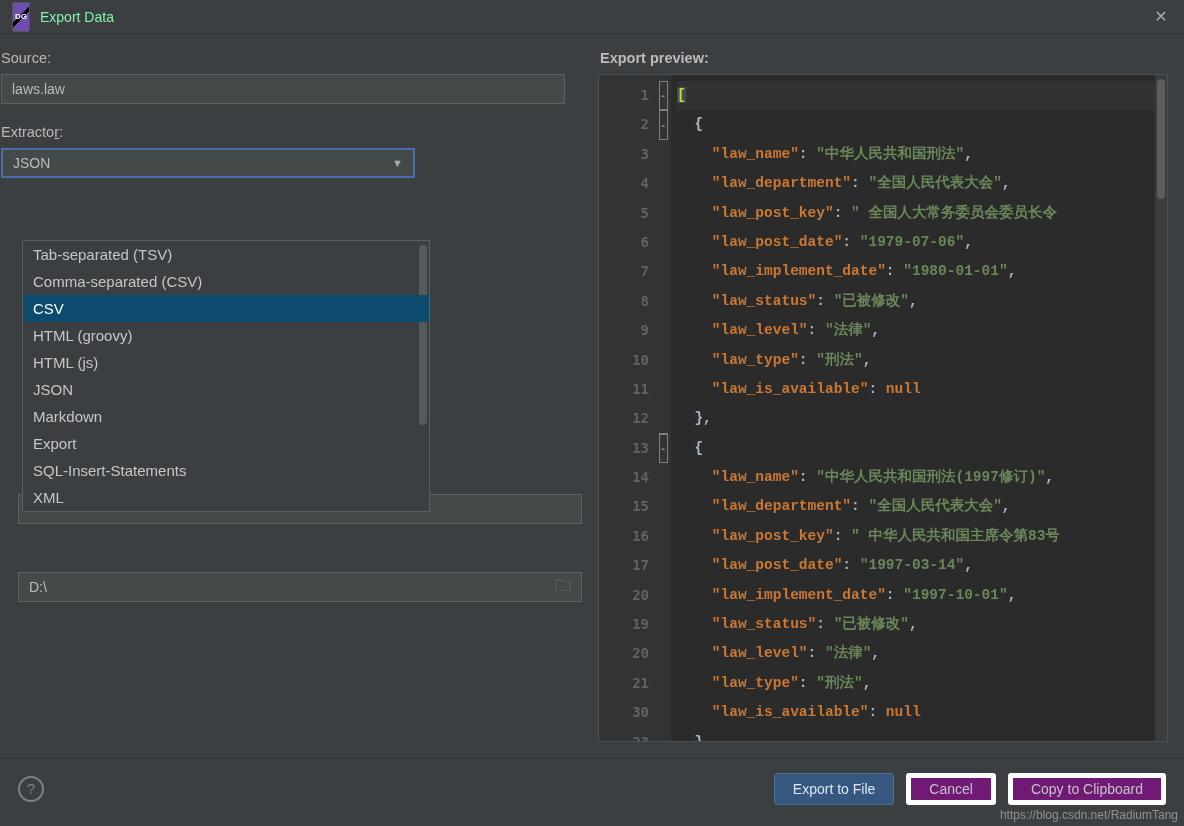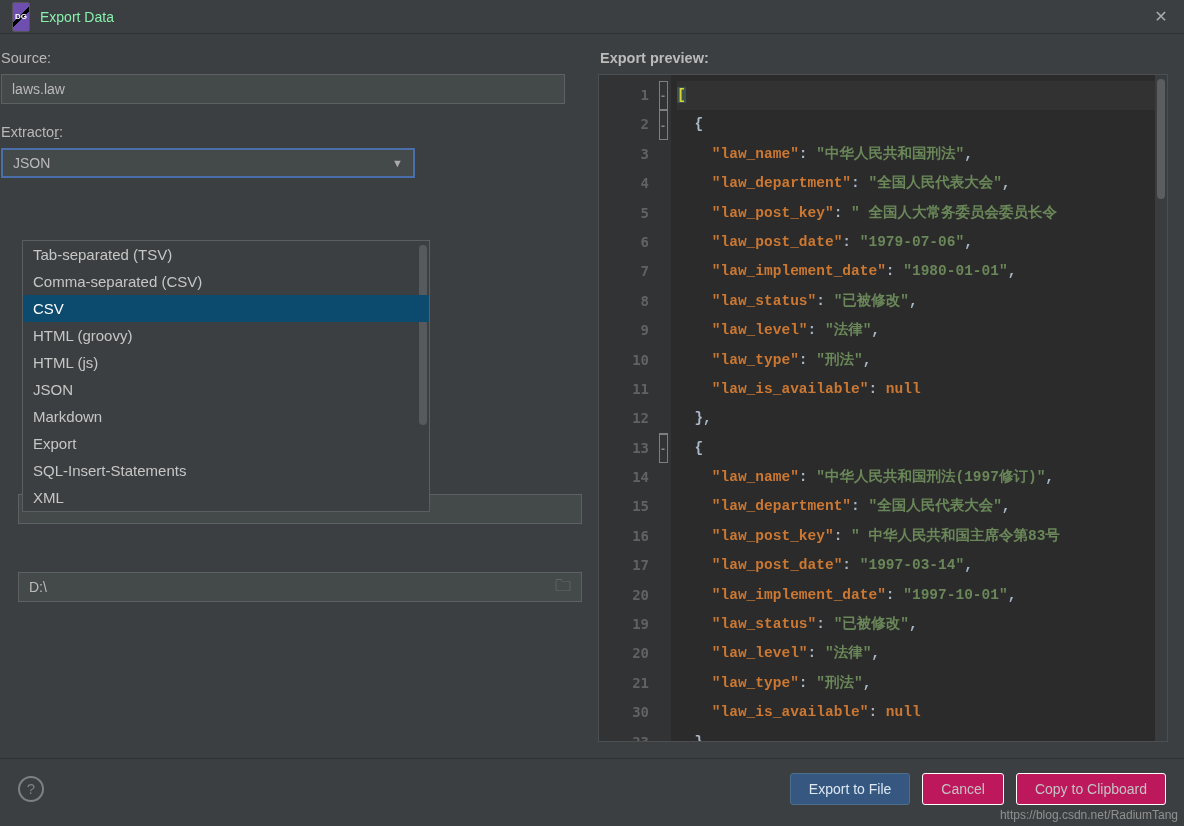--- a/index.html
+++ b/index.html
@@ -119,21 +119,21 @@
   }
   .help-btn {
     width: 26px; height: 26px; border-radius: 13px;
     border: 2px solid #7e8183; color: #7e8183;
     display: flex; align-items: center; justify-content: center;
     font-size: 15px; cursor: pointer;
   }
   .spacer { flex: 1; }
   .btn {
     height: 32px; padding: 0 18px; margin-left: 12px;
-    border: 1px solid #ffffff; background: #be185d; color: #c4c4c4;
+    border: 5px solid #ffffff; background: #701a75; color: #c4c4c4;
     font-size: 14px; border-radius: 3px; cursor: pointer;
     display: inline-flex; align-items: center;
   }
   .btn.primary {
     background: #365880; border: 1px solid #4c708c; color: #dce7f2;
     font-weight: 500;
   }
   .watermark {
     position: absolute; right: 6px; bottom: 4px;
     font-size: 12px; color: #909090;

